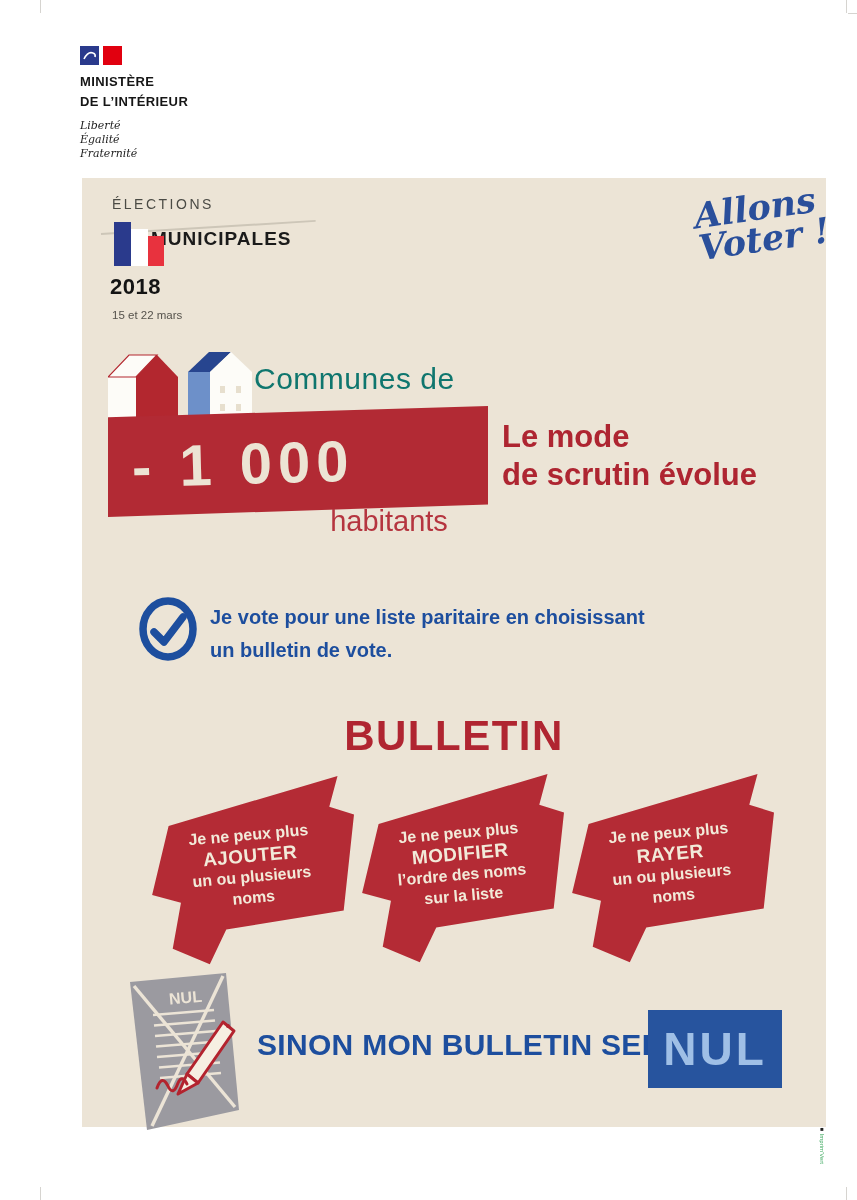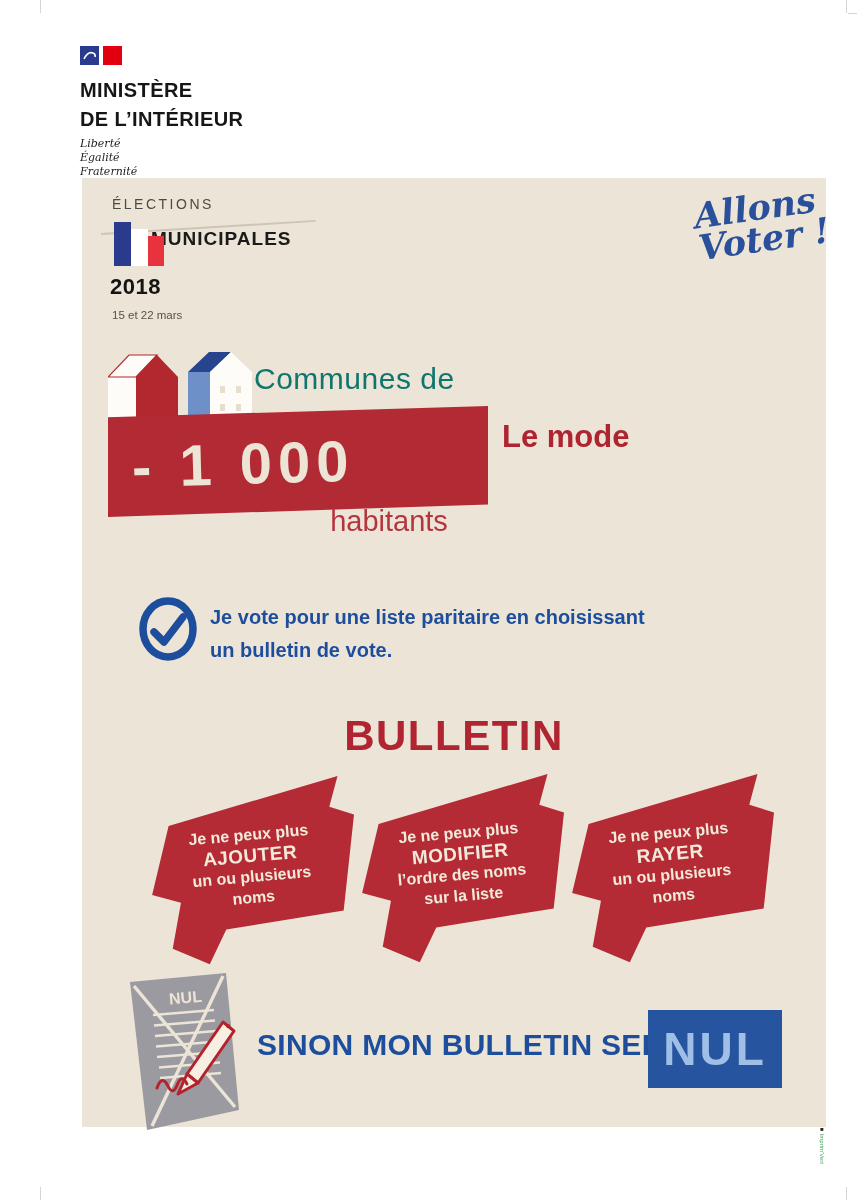--- a/index.html
+++ b/index.html
@@ -6,21 +6,21 @@
   #poster{position:relative;width:857px;height:1200px;background:#ffffff;overflow:hidden;
           font-family:"Liberation Sans","DejaVu Sans",sans-serif;}
 
   
   .crop{position:absolute;background:#d6d4d0;}
   .crop.v{width:1px;height:13px;}
   .crop.h{height:1px;width:9px;}
 
   
   .ministry{position:absolute;left:80px;top:46px;color:#161616;}
-  .ministry .name{font-weight:bold;font-size:20px;line-height:17px;letter-spacing:.4px;margin-top:12px;}
+  .ministry .name{font-weight:bold;font-size:13px;line-height:17px;letter-spacing:.4px;margin-top:3px;}
   .ministry .motto{margin-top:9px;font-family:"DejaVu Serif","Liberation Serif",serif;
                    font-style:italic;font-size:11px;line-height:14px;color:#1c1c1c;}
 
   
   .panel{position:absolute;left:82px;top:178px;width:744px;height:949px;background:#ece4d6;}
 
   
   .elections-l1{position:absolute;left:112px;top:196px;font-size:14px;letter-spacing:2.5px;color:#4b4b45;}
   .elections-l2{position:absolute;left:151px;top:228px;font-size:19px;font-weight:bold;letter-spacing:1px;color:#1b1b1b;}
   .fold-line{position:absolute;left:101px;top:233px;width:215px;height:1.5px;background:#cdc6b8;
@@ -136,20 +136,21 @@
     </g>
   </svg>
 
   <div class="communes">Communes de</div>
   <div class="banner">
     <div class="num">- 1 000</div>
   </div>
   <div class="habitants">habitants</div>
   <div class="mode">
     <div>Le mode</div>
+    <div>de scrutin évolue</div>
   </div>
 
   <svg class="check" width="64" height="66" viewBox="0 0 64 66">
     <ellipse cx="32" cy="33" rx="25" ry="28" fill="none" stroke="#1d4e9e" stroke-width="7.5"></ellipse>
     <path d="M18,36 L28,46 L47,21" fill="none" stroke="#1d4e9e" stroke-width="7.5" stroke-linecap="round" stroke-linejoin="round"></path>
   </svg>
   <div class="instruction">
     <div>Je vote pour une liste paritaire en choisissant</div>
     <div>un bulletin de vote.</div>
   </div>

